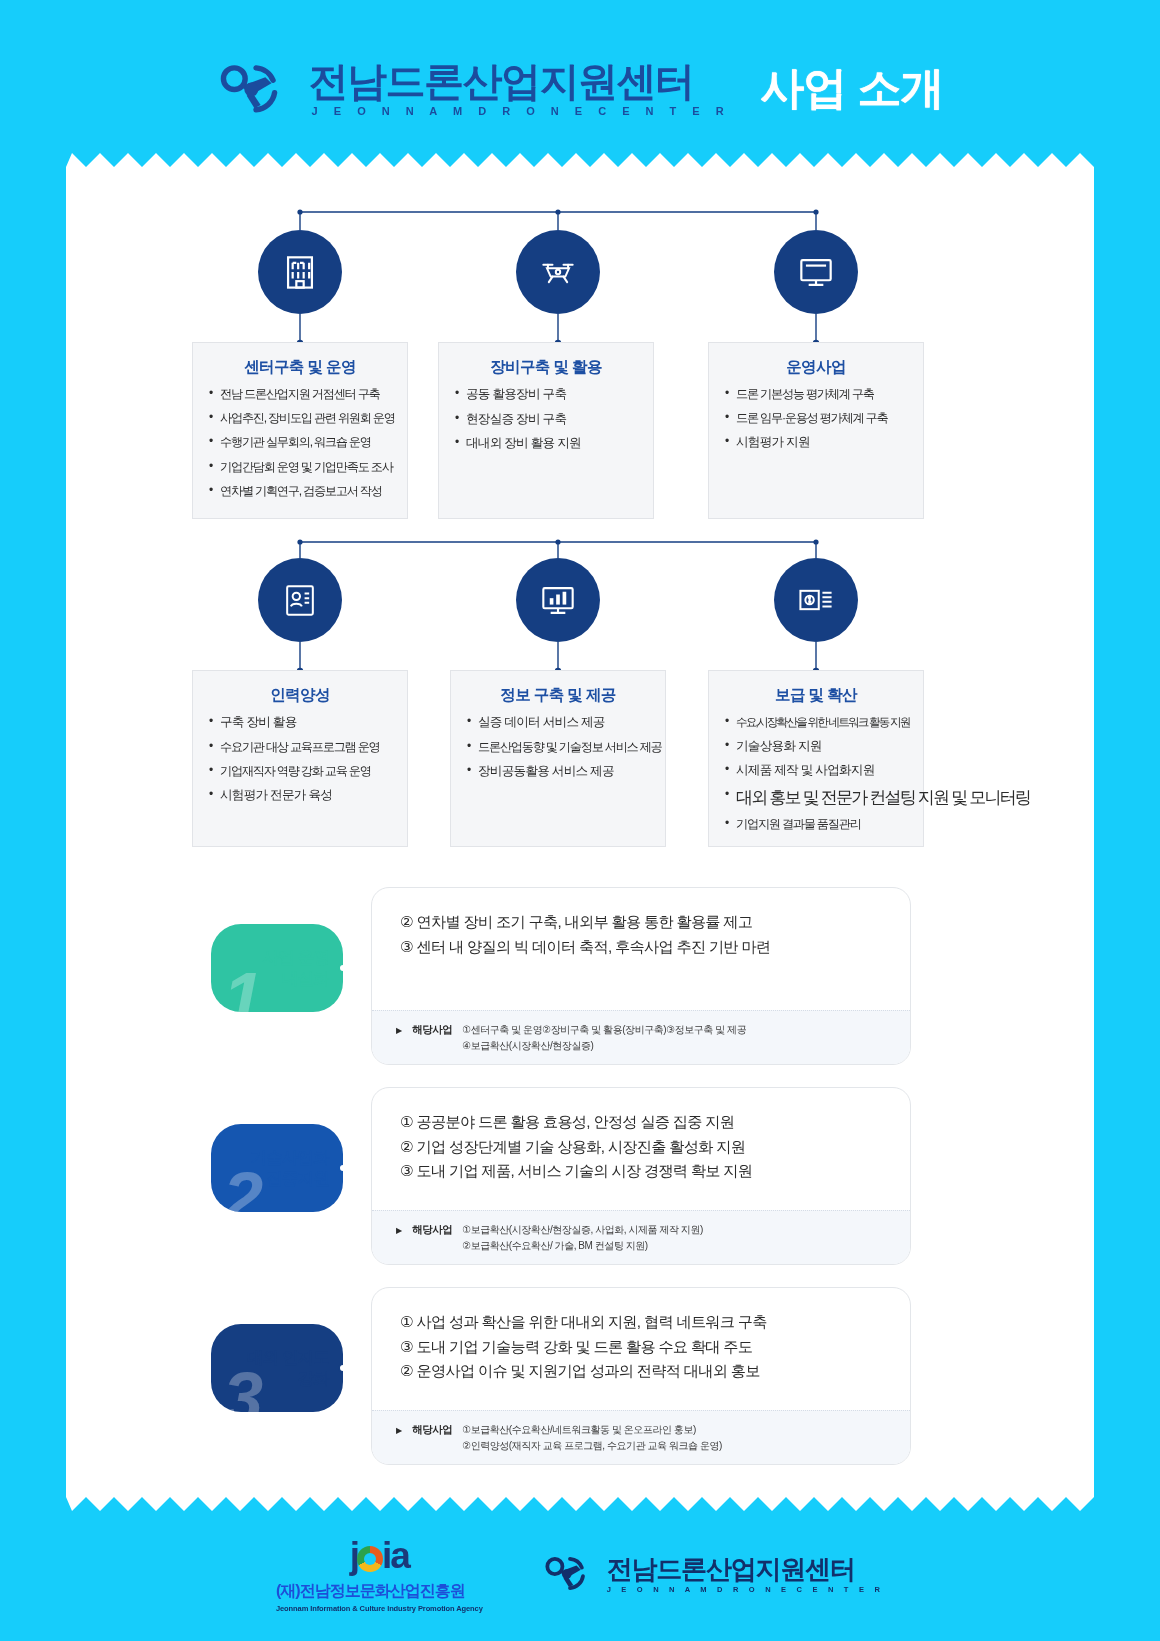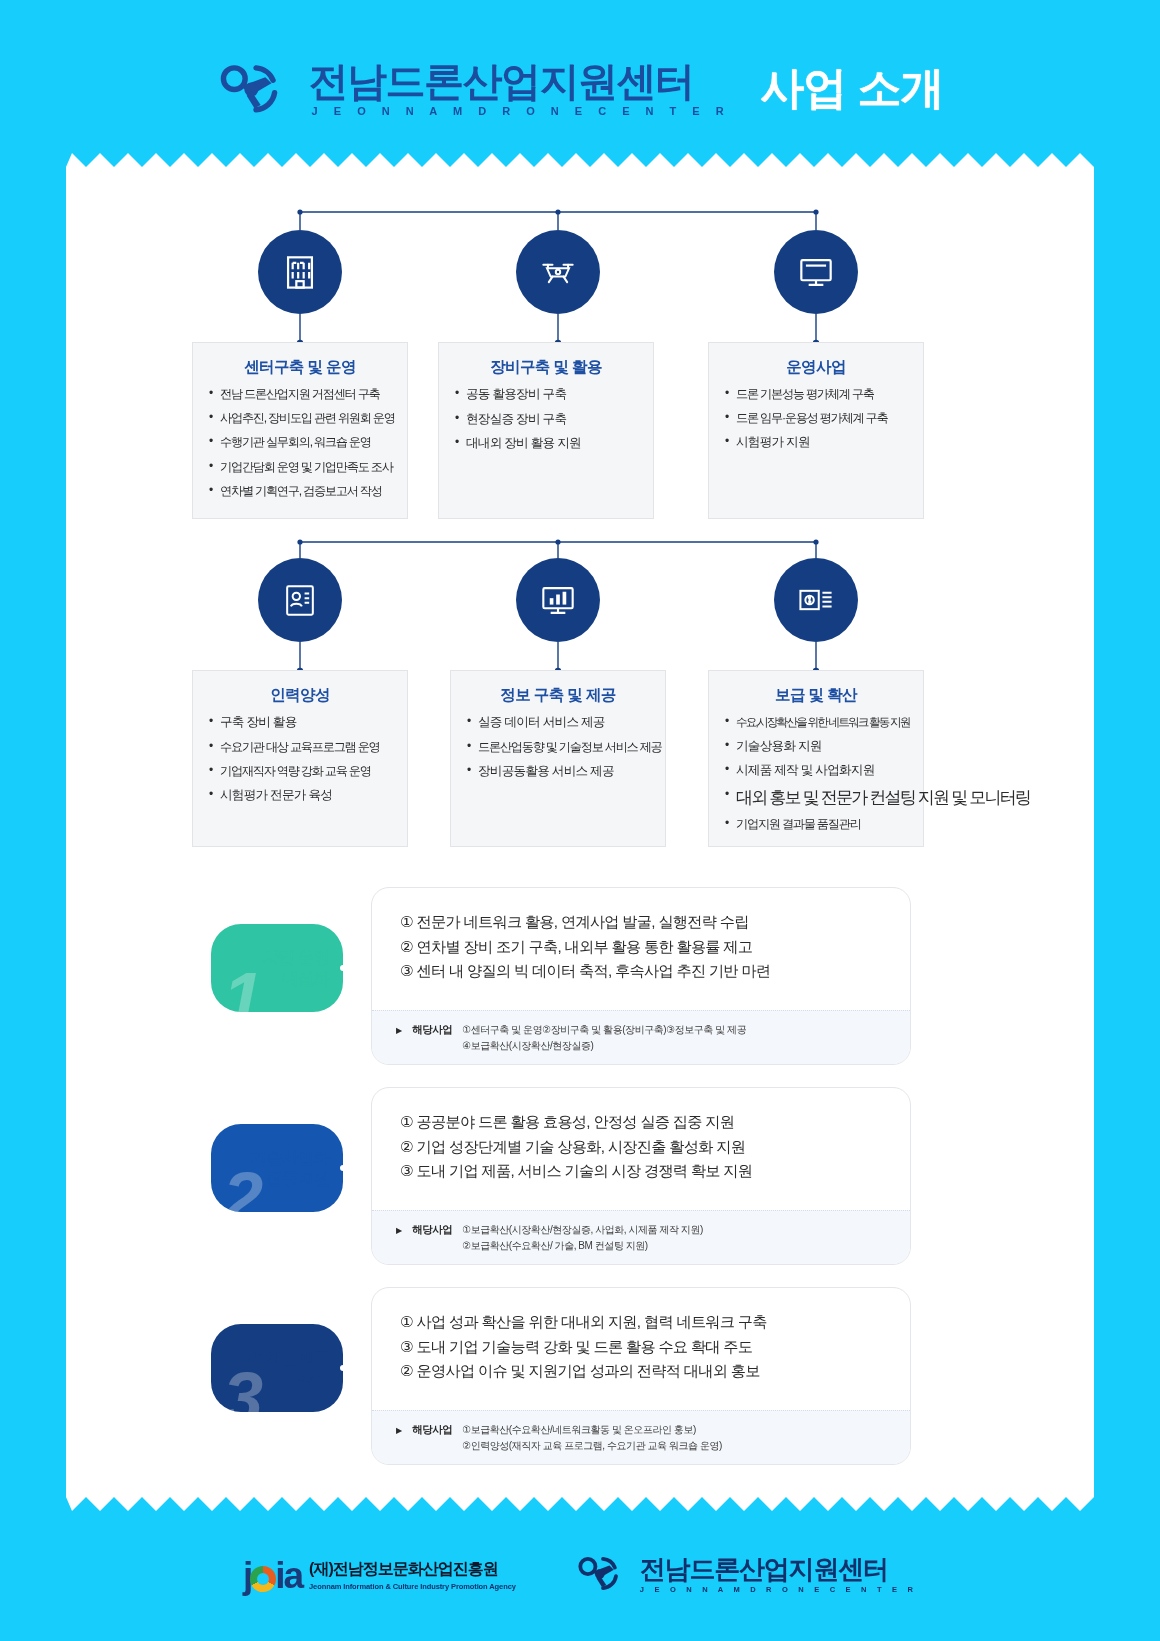--- a/index.html
+++ b/index.html
@@ -108,36 +108,36 @@
     letter-spacing: -0.5px; padding-top: 1px;
   }
   .foot-arrow { color: #2A2A2A; font-size: 8px; padding-top: 4px; }
   .foot-lines { font-size: 10px; color: #3A3A3A; letter-spacing: -0.45px; line-height: 1.55; }
 
   
   .footer {
     position: absolute; left: 0; top: 1540px; width: 1160px; height: 70px;
     display: flex; align-items: center; justify-content: center; gap: 60px;
   }
-  .foot-logo-a { display: flex; align-items: center; gap: 7px; }
+  .foot-logo-a { display: flex; align-items: center; gap: 7px; flex-direction: column; }
   .jcia {
     font-size: 37px; font-weight: bold; color: #1B3A7A; letter-spacing: -2px;
     line-height: 1; position: relative;
   }
   .jcia .o-ring {
     display: inline-block; width: 26px; height: 26px; border-radius: 50%;
     background: conic-gradient(#E85C1E 0deg 120deg, #F4B81B 120deg 240deg, #2BA24C 240deg 360deg);
     position: relative; vertical-align: -4px; margin: 0 -1px;
   }
   .jcia .o-ring::after {
     content: ""; position: absolute; left: 7px; top: 7px; width: 12px; height: 12px;
     border-radius: 50%; background: #16CDFB;
   }
   .foot-a-text { display: flex; flex-direction: column; }
-  .foot-a-kr { font-size: 16px; font-weight: bold; color: #0f172a; letter-spacing: -1px; }
+  .foot-a-kr { font-size: 16px; font-weight: bold; color: #1d4ed8; letter-spacing: -1px; }
   .foot-a-en { font-size: 7.5px; font-weight: bold; color: #12306B; letter-spacing: -0.1px; margin-top: 2px; }
   .foot-logo-b { display: flex; align-items: center; gap: 10px; }
   .foot-b-kr { font-size: 26px; font-weight: bold; color: #12306B; letter-spacing: -1.2px; line-height: 1; }
   .foot-b-en { font-size: 7.5px; font-weight: bold; color: #12306B; letter-spacing: 4.2px; margin-top: 3px; }
 </style>
 </head>
 <body>
 
 <div class="poster">
 
@@ -342,21 +342,20 @@
 
       <div class="strat-row">
         <div class="strat-pill" style="background:#2FC4A3; color:#2FC4A3;">
           <span class="strat-num">1</span>
           <span style="position:relative;z-index:2">사업 운영</span>
           <span style="position:relative;z-index:2">내실화</span>
           <span class="pill-dot"></span>
         </div>
         <div class="strat-card">
           <div class="strat-body">
-            <p>① 전문가 네트워크 활용, 연계사업 발굴, 실행전략 수립</p>
             <p>② 연차별 장비 조기 구축, 내외부 활용 통한 활용률 제고</p>
             <p>③ 센터 내 양질의 빅 데이터 축적, 후속사업 추진 기반 마련</p>
           </div>
           <div class="strat-foot">
             <span class="foot-arrow">▶</span>
             <span class="foot-label">해당사업</span>
             <span class="foot-lines">
               <span style="display:block">①센터구축 및 운영②장비구축 및 활용(장비구축)③정보구축 및 제공</span>
               <span style="display:block">④보급확산(시장확산/현장실증)</span>
             </span>

